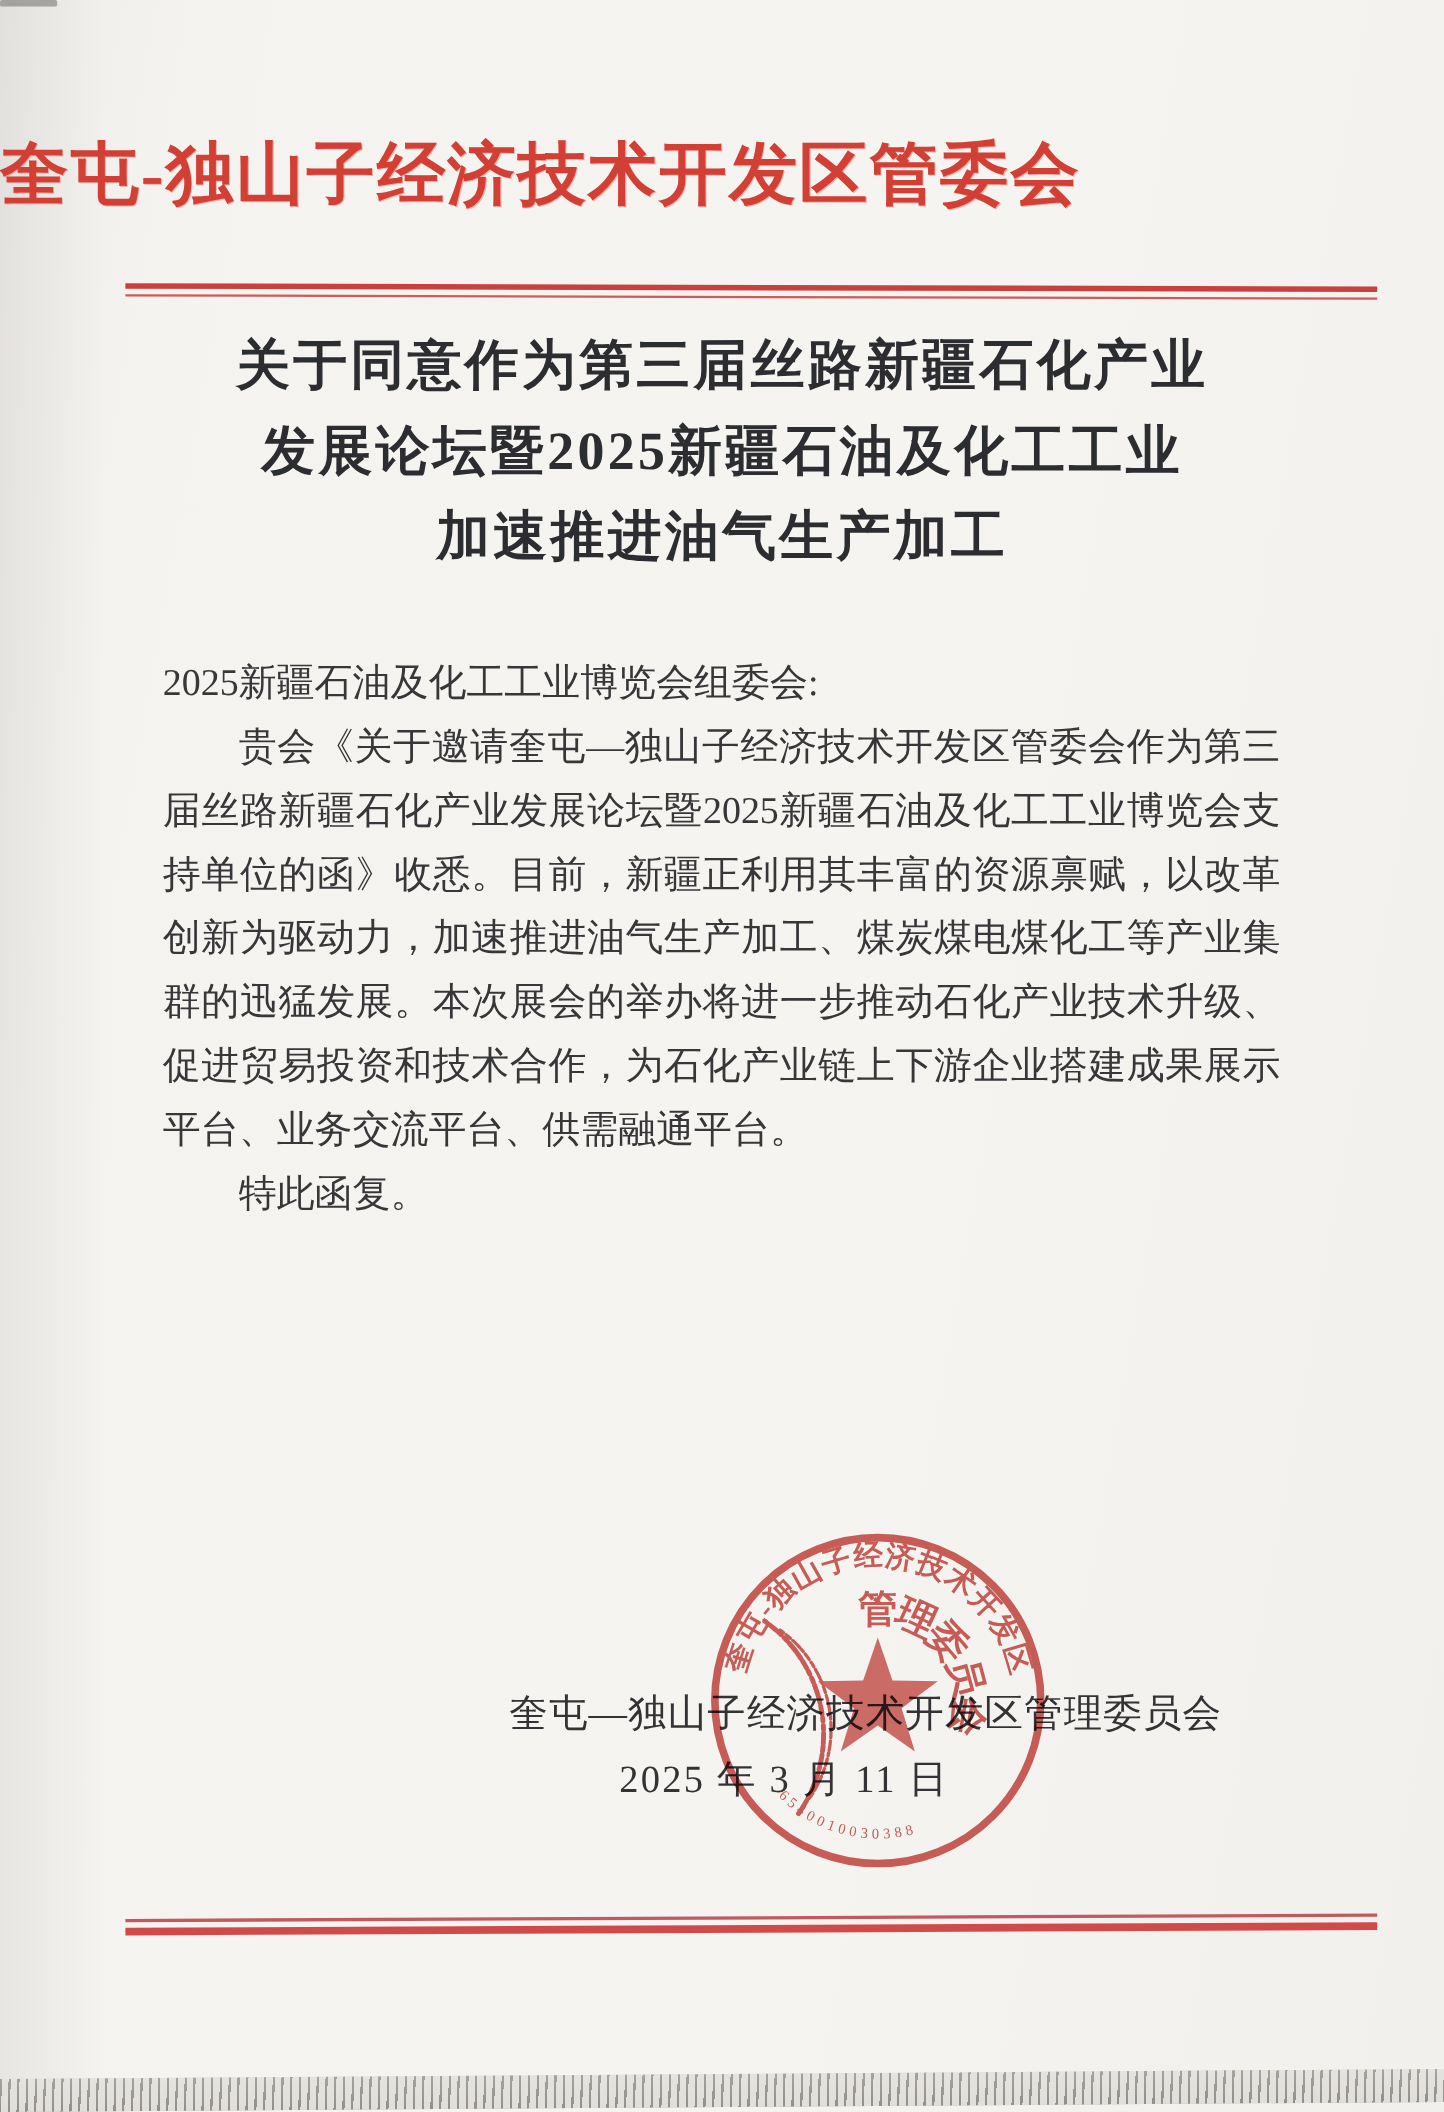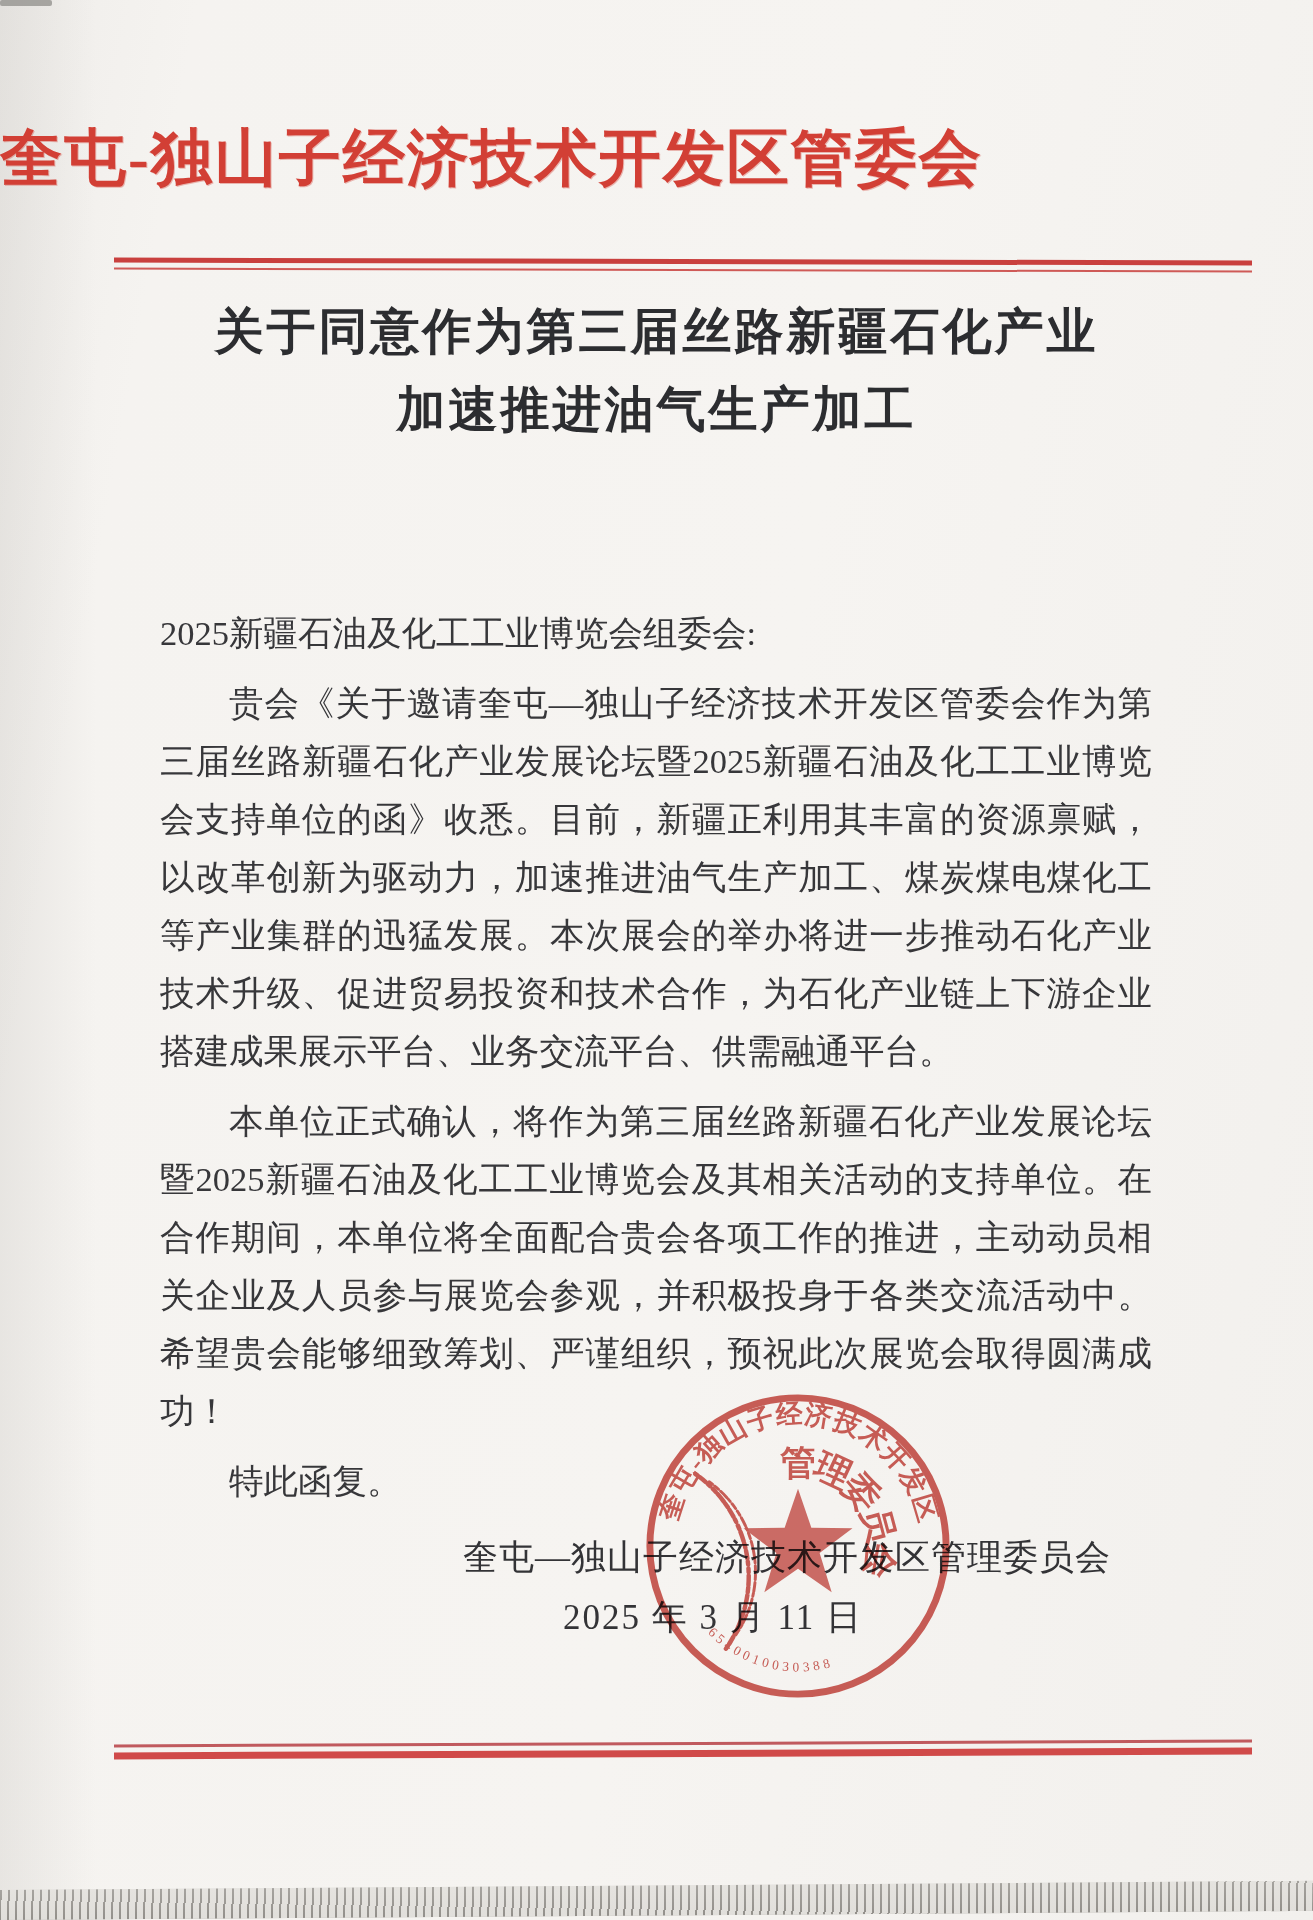--- a/index.html
+++ b/index.html
@@ -35,21 +35,21 @@
   .doc-title{
     position:absolute;top:293px;left:0;width:100%;
     text-align:center;color:#2c2d30;font-weight:bold;
     font-size:49px;line-height:78px;letter-spacing:3px;white-space:nowrap;
   }
   .body-text{
     position:absolute;top:592px;left:148px;width:1016px;
     color:#37373a;font-size:34.5px;line-height:58px;
     text-align:justify;
   }
-  .body-text p{margin:12px;text-indent:2em;}
+  .body-text p{margin:0;text-indent:2em;}
   .body-text p.salutation{text-indent:0;}
 
   .signature-line{
     position:absolute;top:1534px;right:202px;
     color:#333336;font-size:35px;letter-spacing:1px;white-space:nowrap;
   }
   .date-line{
     position:absolute;top:1594px;left:563px;
     color:#333336;font-size:35px;letter-spacing:2px;white-space:nowrap;
   }
@@ -68,27 +68,27 @@
   <div class="left-edge-shade"></div>
   <div class="scan-streak-topleft"></div>
 
   <div class="header-banner">奎屯-独山子经济技术开发区管委会</div>
 
   <div class="rule rule-top-thick"></div>
   <div class="rule rule-top-thin"></div>
 
   <div class="doc-title">
     <div>关于同意作为第三届丝路新疆石化产业</div>
+    <div>发展论坛暨2025新疆石油及化工工业</div>
     <div>加速推进油气生产加工</div>
   </div>
 
   <div class="body-text">
     <p class="salutation">2025新疆石油及化工工业博览会组委会:</p>
     <p>贵会《关于邀请奎屯—独山子经济技术开发区管委会作为第三届丝路新疆石化产业发展论坛暨2025新疆石油及化工工业博览会支持单位的函》收悉。目前，新疆正利用其丰富的资源禀赋，以改革创新为驱动力，加速推进油气生产加工、煤炭煤电煤化工等产业集群的迅猛发展。本次展会的举办将进一步推动石化产业技术升级、促进贸易投资和技术合作，为石化产业链上下游企业搭建成果展示平台、业务交流平台、供需融通平台。</p>
-    <p>本单位正式确认，将作为第三届丝路新疆石化产业发展论坛暨2025新疆石油及化工工业博览会及其相关活动的支持单位。在合作期间，本单位将全面配合贵会各项工作的推进，主动动员相关企业及人员参与展览会参观，并积极投身于各类交流活动中。希望贵会能够细致筹划、严谨组织，预祝此次展览会取得圆满成功！</p>
     <p>特此函复。</p>
   </div>
 
   <div class="signature-line">奎屯—独山子经济技术开发区管理委员会</div>
   <div class="date-line">2025 年 3 月 11 日</div>
 
   <div class="seal">
     <svg viewBox="0 0 320 320" xmlns="http://www.w3.org/2000/svg">
       <circle cx="160" cy="160" r="150" fill="none" stroke="#c94f48" stroke-width="7"></circle>
 

